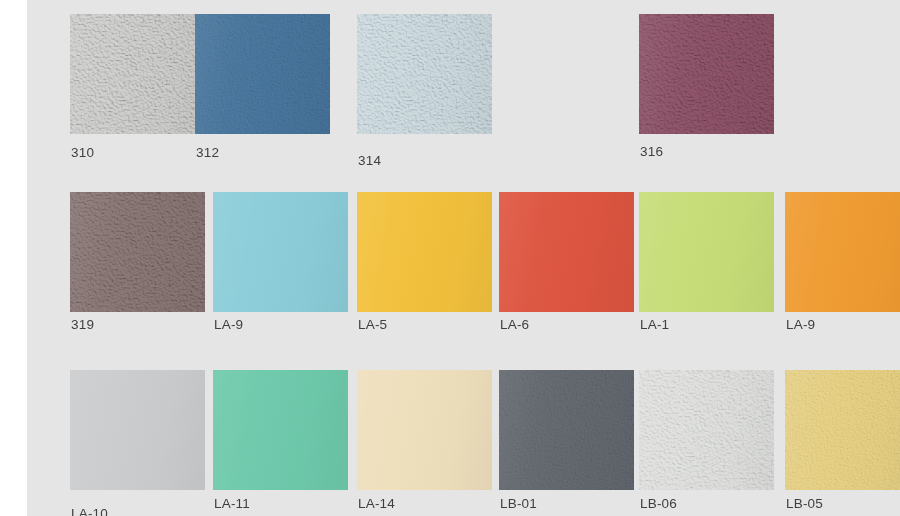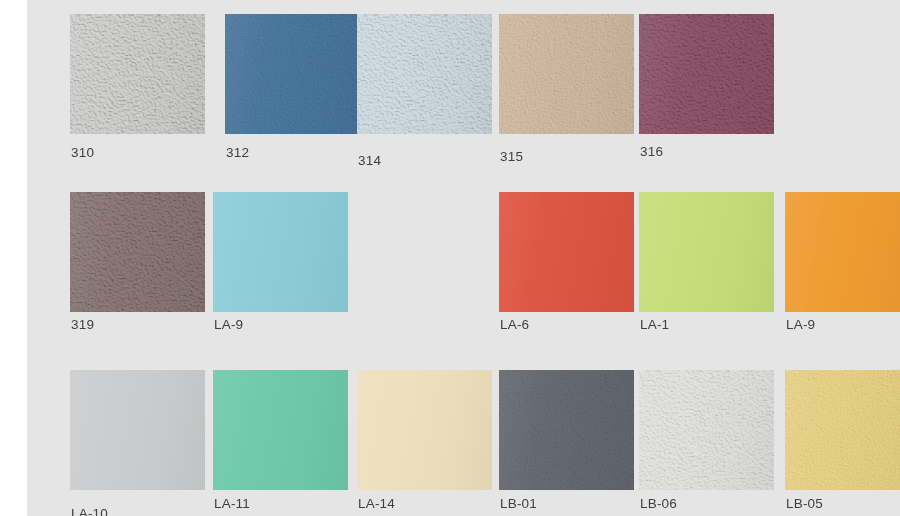--- a/index.html
+++ b/index.html
@@ -81,43 +81,35 @@
 <div id="swatch-board" style="background: #e5e5e5; margin-left: 27px;">
     <div class="swatch-row" style="top: 14px; height: 150px;">
       <div class="swatch-cell" style="left: 43px;">
         <div class="swatch-chip" title="310" style="background-color: rgb(138, 138, 135);">
           <svg class="tex" preserveAspectRatio="none" style="mix-blend-mode: overlay; opacity: 0.62;">
             <rect width="100%" height="100%" fill="#ffffff" filter="url(#grain-coarse)"></rect>
           </svg>
         </div>
         <div class="swatch-label" style="top: 131px;">310</div>
       </div>
-      <div class="swatch-cell" style="left: 198px;">
+      <div class="swatch-cell" style="left: 168px;">
         <div class="swatch-chip" title="312" style="background-color: rgb(45, 74, 99);">
           <svg class="tex" preserveAspectRatio="none" style="mix-blend-mode: overlay; opacity: 0.62;">
             <rect width="100%" height="100%" fill="#ffffff" filter="url(#grain-fine)"></rect>
           </svg>
         </div>
         <div class="swatch-label" style="top: 131px;">312</div>
       </div>
       <div class="swatch-cell" style="left: 330px;">
         <div class="swatch-chip" title="314" style="background-color: rgb(139, 167, 177);">
           <svg class="tex" preserveAspectRatio="none" style="mix-blend-mode: overlay; opacity: 0.62;">
             <rect width="100%" height="100%" fill="#ffffff" filter="url(#grain-coarse)"></rect>
           </svg>
         </div>
         <div class="swatch-label" style="top: 139px;">314</div>
-      </div>
-      <div class="swatch-cell" style="left: 472px;">
-        <div class="swatch-chip" title="315" style="background-color: rgb(138, 116, 101);">
-          <svg class="tex" preserveAspectRatio="none" style="mix-blend-mode: overlay; opacity: 0.62;">
-            <rect width="100%" height="100%" fill="#ffffff" filter="url(#grain-fine)"></rect>
-          </svg>
-        </div>
-        <div class="swatch-label" style="top: 135px;">315</div>
       </div>
       <div class="swatch-cell" style="left: 612px;">
         <div class="swatch-chip" title="316" style="background-color: rgb(90, 52, 66);">
           <svg class="tex" preserveAspectRatio="none" style="mix-blend-mode: overlay; opacity: 0.62;">
             <rect width="100%" height="100%" fill="#ffffff" filter="url(#grain-coarse)"></rect>
           </svg>
         </div>
         <div class="swatch-label" style="top: 130px;">316</div>
       </div>
     </div>
@@ -126,20 +118,24 @@
         <div class="swatch-chip" title="319" style="background-color: rgb(87, 75, 74);">
           <svg class="tex" preserveAspectRatio="none" style="mix-blend-mode: overlay; opacity: 0.62;">
             <rect width="100%" height="100%" fill="#ffffff" filter="url(#grain-coarse)"></rect>
           </svg>
         </div>
         <div class="swatch-label" style="top: 125px;">319</div>
       </div>
       <div class="swatch-cell" style="left: 186px;">
         <div class="swatch-chip" title="LA-2" style="background-color: rgb(139, 205, 217);"></div>
         <div class="swatch-label" style="top: 125px;">LA-9</div>
+      </div>
+      <div class="swatch-cell" style="left: 330px;">
+        <div class="swatch-chip" title="LA-5" style="background-color: rgb(242, 193, 60);"></div>
+        <div class="swatch-label" style="top: 125px;">LA-5</div>
       </div>
       <div class="swatch-cell" style="left: 472px;">
         <div class="swatch-chip" title="LA-6" style="background-color: rgb(221, 85, 64);"></div>
         <div class="swatch-label" style="top: 125px;">LA-6</div>
       </div>
       <div class="swatch-cell" style="left: 612px;">
         <div class="swatch-chip" title="LA-8" style="background-color: rgb(198, 221, 120);"></div>
         <div class="swatch-label" style="top: 125px;">LA-1</div>
       </div>
       <div class="swatch-cell" style="left: 758px;">

